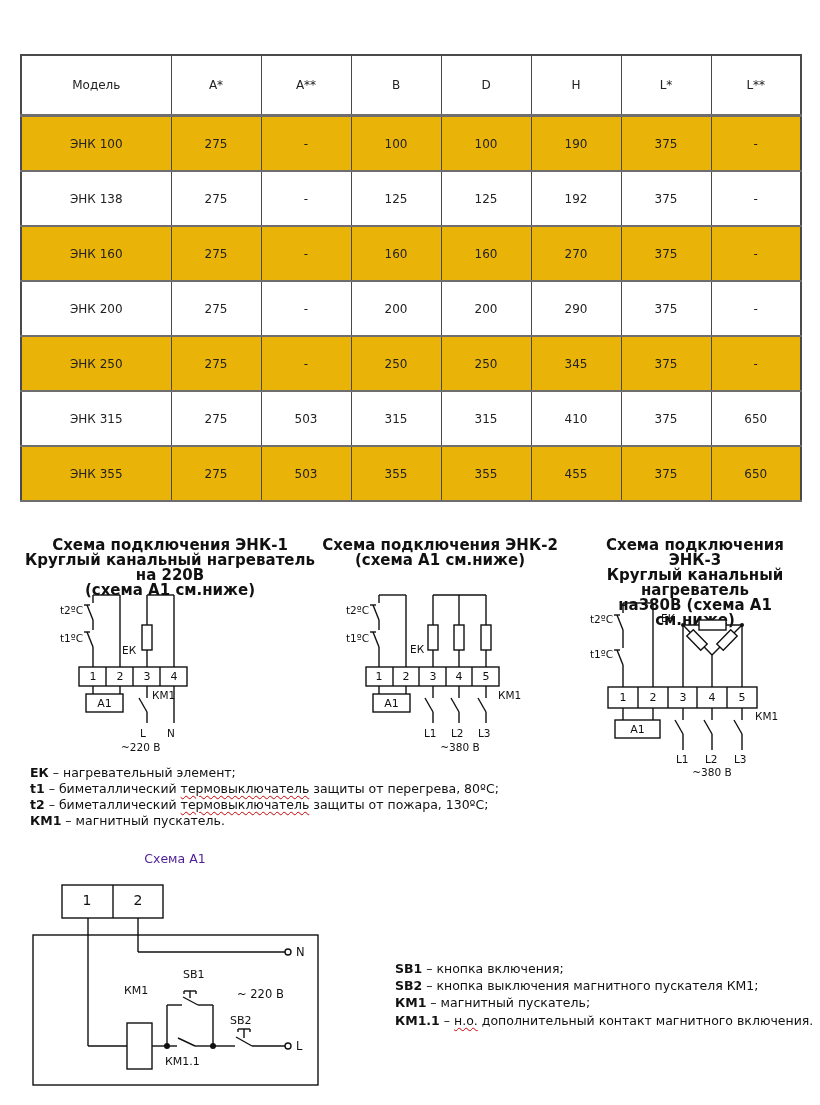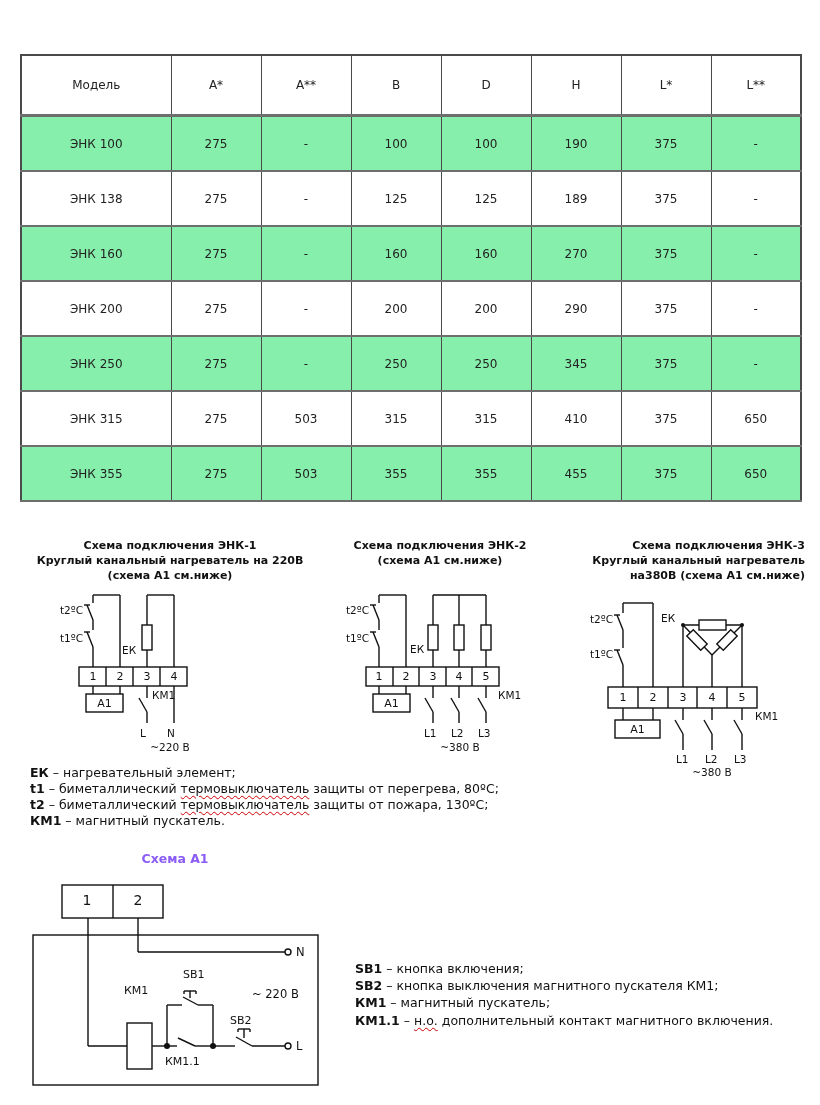--- a/index.html
+++ b/index.html
@@ -7,43 +7,43 @@
         font-family:"DejaVu Sans","Liberation Sans",sans-serif;color:#1a1a1a;overflow:hidden;}
 
   
   table.spec{position:absolute;left:20px;top:15px;width:780px;border-collapse:collapse;
              border:2px solid #4a4a4a;table-layout:fixed;margin-top:39px;}
   table.spec th,table.spec td{border:1px solid #4a4a4a;text-align:center;vertical-align:middle;
              font-size:12px;font-weight:normal;color:#222;padding:0;}
   table.spec th{height:58px;}
   table.spec td{height:53px;}
   table.spec thead th{border-bottom:3px solid #6e6e6e;}
-  tr.alt td{background:#86efac;border-top:2px solid #6e6e6e;border-bottom:2px solid #6e6e6e;}
+  tr.alt td{background:#eab308;border-top:2px solid #6e6e6e;border-bottom:2px solid #6e6e6e;}
 
   
-  .dtitle{position:absolute;text-align:center;font-weight:bold;font-size:11px;line-height:15px;color:#111;}
+  .dtitle{position:absolute;text-align:center;font-weight:bold;font-size:15px;line-height:15px;color:#111;}
   .dtitle span{display:block;}
 
   
   svg.schem{position:absolute;overflow:visible;}
   svg.schem line{stroke:#111;stroke-width:1.4;}
   svg.schem rect{fill:#fff;stroke:#111;stroke-width:1.4;}
   svg.schem circle.dot{fill:#111;stroke:none;}
   svg.schem circle.term{fill:#fff;stroke:#111;stroke-width:1.4;}
 
   .dlab{position:absolute;font-size:10.5px;color:#111;white-space:nowrap;}
   .tnum{position:absolute;width:16px;text-align:center;font-size:11px;color:#111;}
   .cbox{position:absolute;text-align:center;font-size:11px;color:#111;}
   .a1num{position:absolute;width:18px;text-align:center;font-size:14px;color:#111;}
-  .a1title{position:absolute;width:90px;text-align:center;font-weight:bold;font-size:12.5px;color:#8b5cf6;}
+  .a1title{position:absolute;width:90px;text-align:center;font-weight:normal;font-size:12.5px;color:#4c1d95;}
 
   
   .legend{position:absolute;font-size:12.5px;color:#111;}
   .legend div{line-height:16px;}
-  .legend2 div{line-height:17.2px;}
+  .legend2 div{line-height:17.2px;margin-left:40px;}
   .legend b{font-weight:bold;}
   .mis{text-decoration-line:underline;text-decoration-style:wavy;text-decoration-color:#cc0000;
        text-decoration-thickness:1px;text-underline-offset:2px;}
 </style>
 </head>
 <body>
 
 <div class="page">
 
   <table class="spec">
@@ -79,21 +79,21 @@
         <td>190</td>
         <td>375</td>
         <td>-</td>
       </tr>
       <tr>
         <td>ЭНК 138</td>
         <td>275</td>
         <td>-</td>
         <td>125</td>
         <td>125</td>
-        <td>189</td>
+        <td>192</td>
         <td>375</td>
         <td>-</td>
       </tr>
       <tr class="alt">
         <td>ЭНК 160</td>
         <td>275</td>
         <td>-</td>
         <td>160</td>
         <td>160</td>
         <td>270</td>
@@ -145,21 +145,21 @@
 
   <div class="dtitle" style="left:20px;top:538px;width:300px;">
     <span>Схема подключения ЭНК-1</span>
     <span>Круглый канальный нагреватель на 220В</span>
     <span>(схема А1 см.ниже)</span>
   </div>
   <div class="dtitle" style="left:295px;top:538px;width:290px;">
     <span>Схема подключения ЭНК-2</span>
     <span>(схема А1 см.ниже)</span>
   </div>
-  <div class="dtitle" style="left:585px;top:538px;width:220px;text-align:right;">
+  <div class="dtitle" style="left:585px;top:538px;width:220px;">
     <span>Схема подключения ЭНК-3</span>
     <span>Круглый канальный нагреватель</span>
     <span>на380В (схема А1 см.ниже)</span>
   </div>
 
   <svg class="schem" style="left:55px;top:590px;" width="235" height="172" viewBox="0 0 235 172">
     <line x1="38" y1="5" x2="65" y2="5"></line>
     <line x1="38" y1="5" x2="38" y2="13"></line>
     <line x1="38" y1="30" x2="32" y2="15"></line>
       <line x1="29" y1="15" x2="35" y2="15"></line>
@@ -188,21 +188,21 @@
   <span class="dlab" style="left:60px;top:632px;">t1ºС</span>
   <span class="dlab" style="left:122px;top:644px;">ЕК</span>
   <span class="tnum" style="left:85px;top:670px;">1</span>
   <span class="tnum" style="left:112px;top:670px;">2</span>
   <span class="tnum" style="left:139px;top:670px;">3</span>
   <span class="tnum" style="left:166px;top:670px;">4</span>
   <span class="cbox" style="left:86px;top:697px;width:37px;">А1</span>
   <span class="dlab" style="left:152px;top:689px;">КМ1</span>
   <span class="dlab" style="left:140px;top:727px;">L</span>
   <span class="dlab" style="left:167px;top:727px;">N</span>
-  <span class="dlab" style="left:140px;top:741px;width:60px;text-align:center;">~220 В</span>
+  <span class="dlab" style="left:121px;top:741px;width:60px;text-align:left;">~220 В</span>
 
   <svg class="schem" style="left:355px;top:590px;" width="210" height="172" viewBox="0 0 210 172">
     <line x1="24" y1="5" x2="51" y2="5"></line>
     <line x1="24" y1="5" x2="24" y2="13"></line>
     <line x1="24" y1="30" x2="18" y2="15"></line>
       <line x1="15" y1="15" x2="21" y2="15"></line>
     <line x1="24" y1="30" x2="24" y2="40"></line>
     <line x1="24" y1="57" x2="18" y2="42"></line>
       <line x1="15" y1="42" x2="21" y2="42"></line>
     <line x1="24" y1="57" x2="24" y2="77"></line>
@@ -352,21 +352,21 @@
     <circle class="term" cx="258" cy="72" r="3"></circle>
   </svg>
   <span class="a1num" style="left:78px;top:892px;">1</span>
   <span class="a1num" style="left:129px;top:892px;">2</span>
   <span class="dlab" style="left:296px;top:945px;font-size:11.5px;">N</span>
   <span class="dlab" style="left:296px;top:1039px;font-size:11.5px;">L</span>
   <span class="dlab" style="left:124px;top:984px;font-size:11px;">КМ1</span>
   <span class="dlab" style="left:183px;top:968px;font-size:11px;">SB1</span>
   <span class="dlab" style="left:230px;top:1014px;font-size:11px;">SB2</span>
   <span class="dlab" style="left:165px;top:1055px;font-size:11px;">КМ1.1</span>
-  <span class="dlab" style="left:252px;top:987px;font-size:11.5px;">~ 220 В</span>
+  <span class="dlab" style="left:237px;top:987px;font-size:11.5px;">~ 220 В</span>
 
   <div class="legend legend2" style="left:355px;top:960px;">
     <div>
       <b>SB1</b><span> – кнопка включения;</span>
     </div>
     <div>
       <b>SB2</b><span> – кнопка выключения магнитного пускателя КМ1;</span>
     </div>
     <div>
       <b>КМ1</b><span> – магнитный пускатель;</span>

